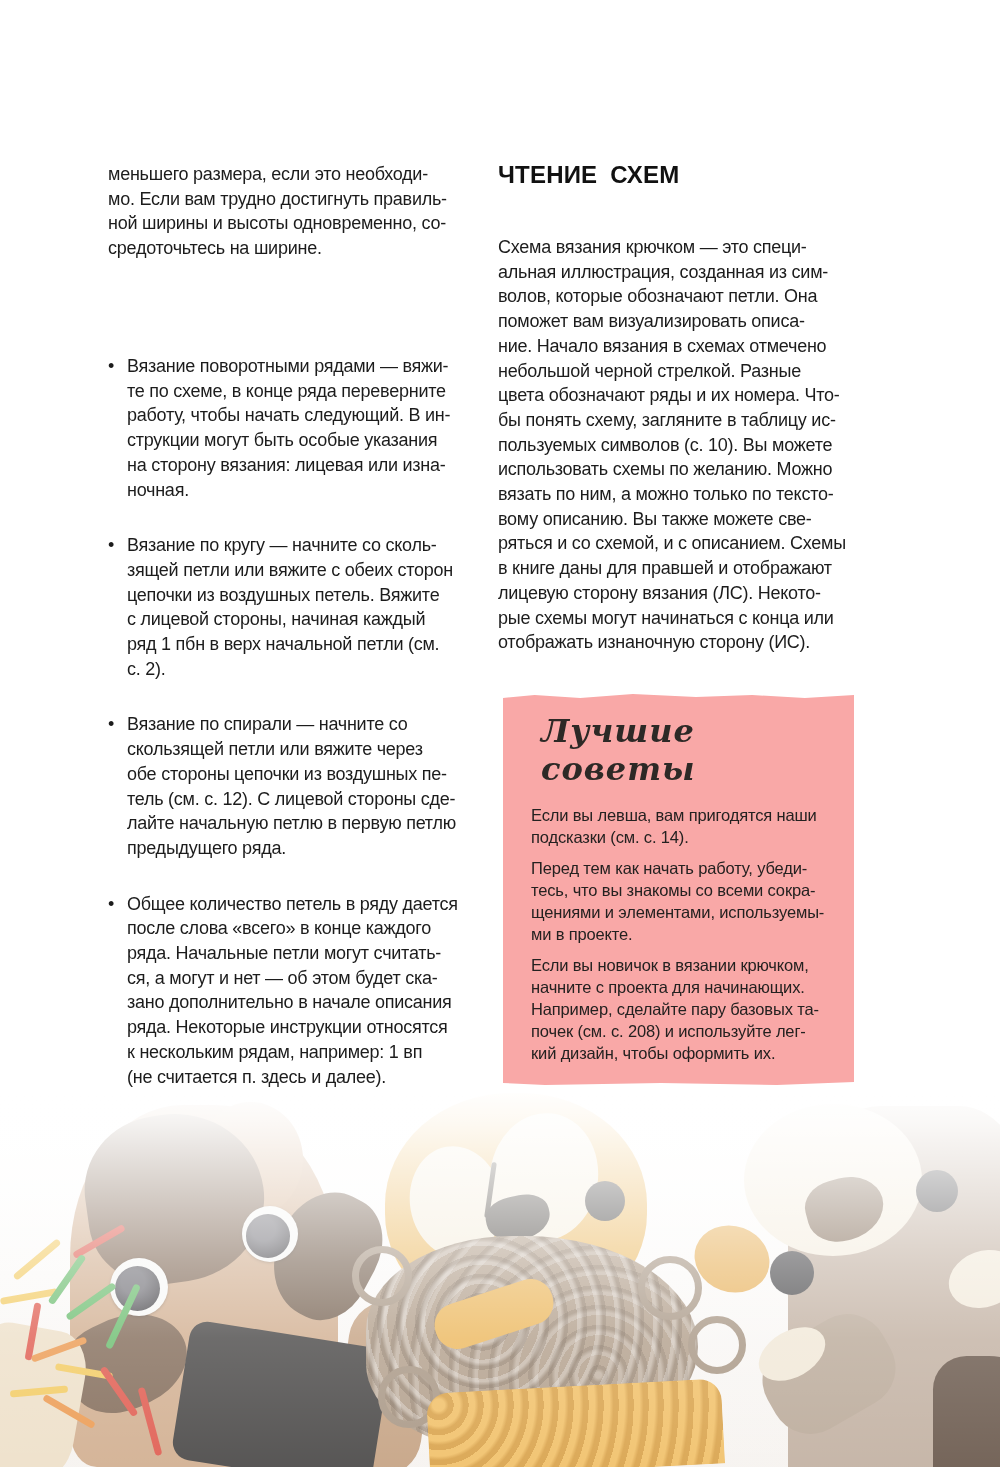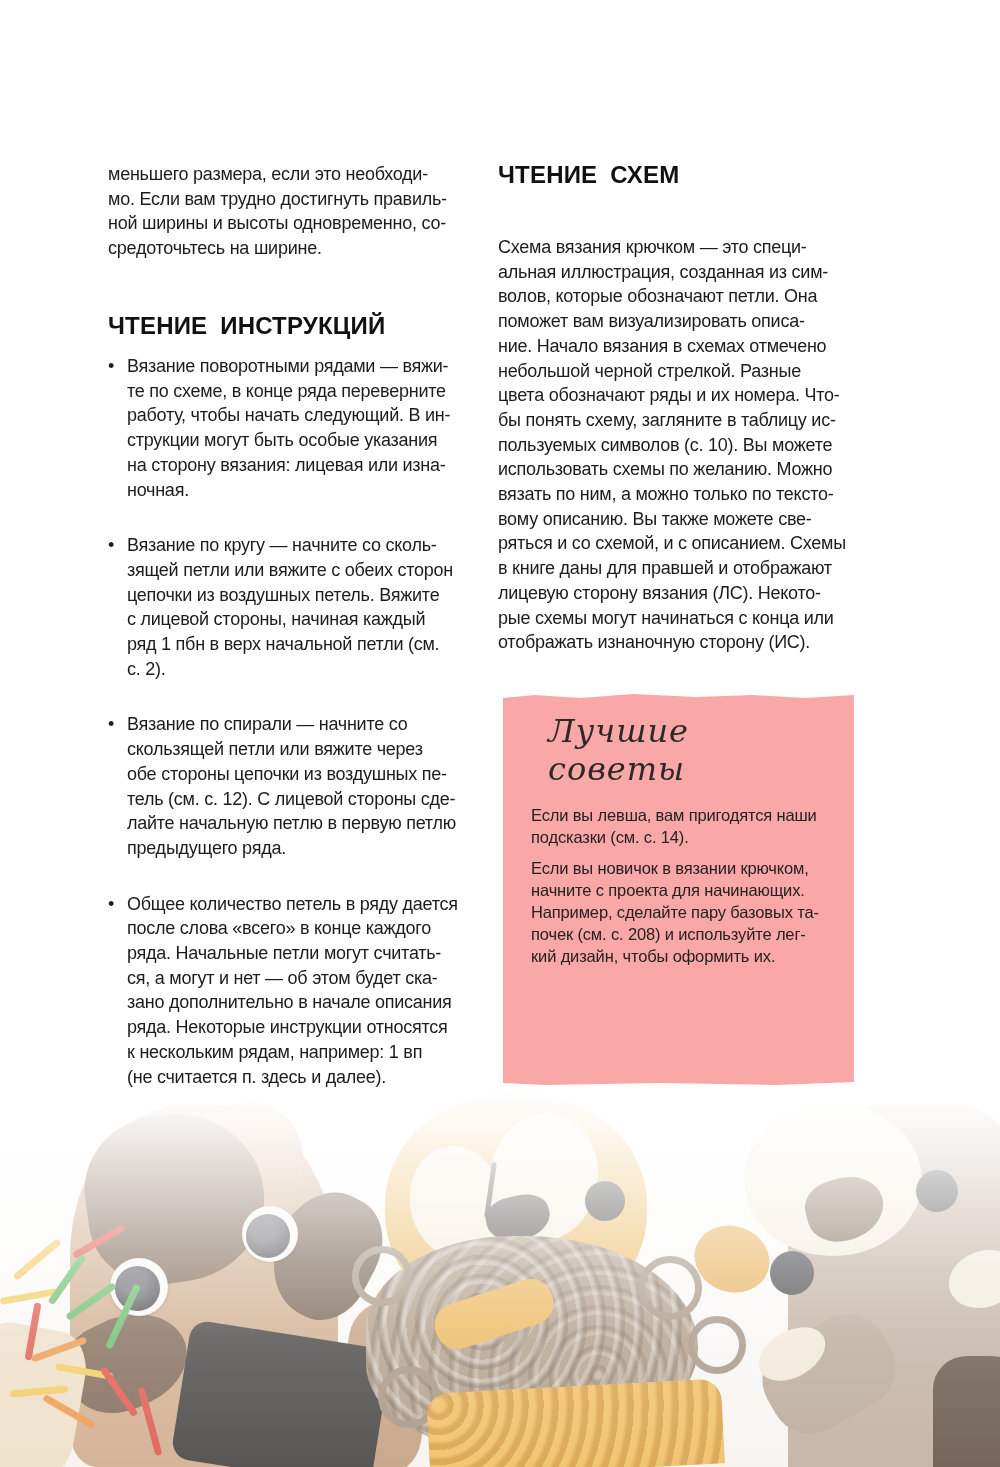--- a/index.html
+++ b/index.html
@@ -38,23 +38,23 @@
   
   .tips-box {
     left:503px; top:694px; width:351px; height:391px;
     background:#f9a8a7;
     box-sizing:border-box;
     padding:18px 26px 0 28px;
     clip-path: polygon(0 4px, 9% 1px, 22% 4px, 37% 0, 55% 3px, 71% 1px, 86% 4px, 100% 1px,
                        100% calc(100% - 3px), 78% 100%, 45% calc(100% - 2px), 12% 100%, 0 calc(100% - 2px));
   }
   .tips-title {
-    font-family:"DejaVu Serif", serif; font-style:italic; font-weight:400;
+    font-family:"DejaVu Serif", serif; font-style:italic; font-weight:700;
     font-size:32px; line-height:38px; color:#2d2926; letter-spacing:1px;
-    margin:0 0 16px 17px;
+    margin:0 0 16px 10px;
   }
   .tip {
     font-size:16.5px; line-height:22px; letter-spacing:-0.15px; color:#242120;
     margin:0 0 9px 0;
   }
 
   
   .photo {
     left:0; top:1088px; width:1000px; height:379px; margin:0;
     background: linear-gradient(to bottom,#ffffff,#f4f0ec);
@@ -119,21 +119,20 @@
 </head>
 <body>
 
 <div class="page">
 
   <p class="abs intro body-text lines">меньшего размера, если это необходи-
 мо. Если вам трудно достигнуть правиль-
 ной ширины и высоты одновременно, со-
 средоточьтесь на ширине.</p>
 
-  <h2 class="abs h-left heading">ЧТЕНИЕ ИНСТРУКЦИЙ</h2>
 
   <ul class="abs bullets">
     <li>
       <p class="body-text lines">Вязание поворотными рядами — вяжи-
 те по схеме, в конце ряда переверните
 работу, чтобы начать следующий. В ин-
 струкции могут быть особые указания
 на сторону вязания: лицевая или изна-
 ночная.</p>
     </li>
@@ -182,20 +181,24 @@
 ряться и со схемой, и с описанием. Схемы
 в книге даны для правшей и отображают
 лицевую сторону вязания (ЛС). Некото-
 рые схемы могут начинаться с конца или
 отображать изнаночную сторону (ИС).</p>
 
   <aside class="abs tips-box" style="background: rgb(249, 168, 167);">
     <h3 class="tips-title">Лучшие советы</h3>
     <p class="tip lines">Если вы левша, вам пригодятся наши
 подсказки (см. с. 14).</p>
+    <p class="tip lines">Перед тем как начать работу, убеди-
+тесь, что вы знакомы со всеми сокра-
+щениями и элементами, используемы-
+ми в проекте.</p>
     <p class="tip lines">Если вы новичок в вязании крючком,
 начните с проекта для начинающих.
 Например, сделайте пару базовых та-
 почек (см. с. 208) и используйте лег-
 кий дизайн, чтобы оформить их.</p>
   </aside>
 
   <figure class="abs photo" role="img" aria-label="Три вязаных крючком тапочка в виде зверей: собака с глазками и цветной бахромой, лев с гривой из петель пряжи и медведь с пуговичными глазами">
 
     <div class="dog-head tex-knit"></div>

